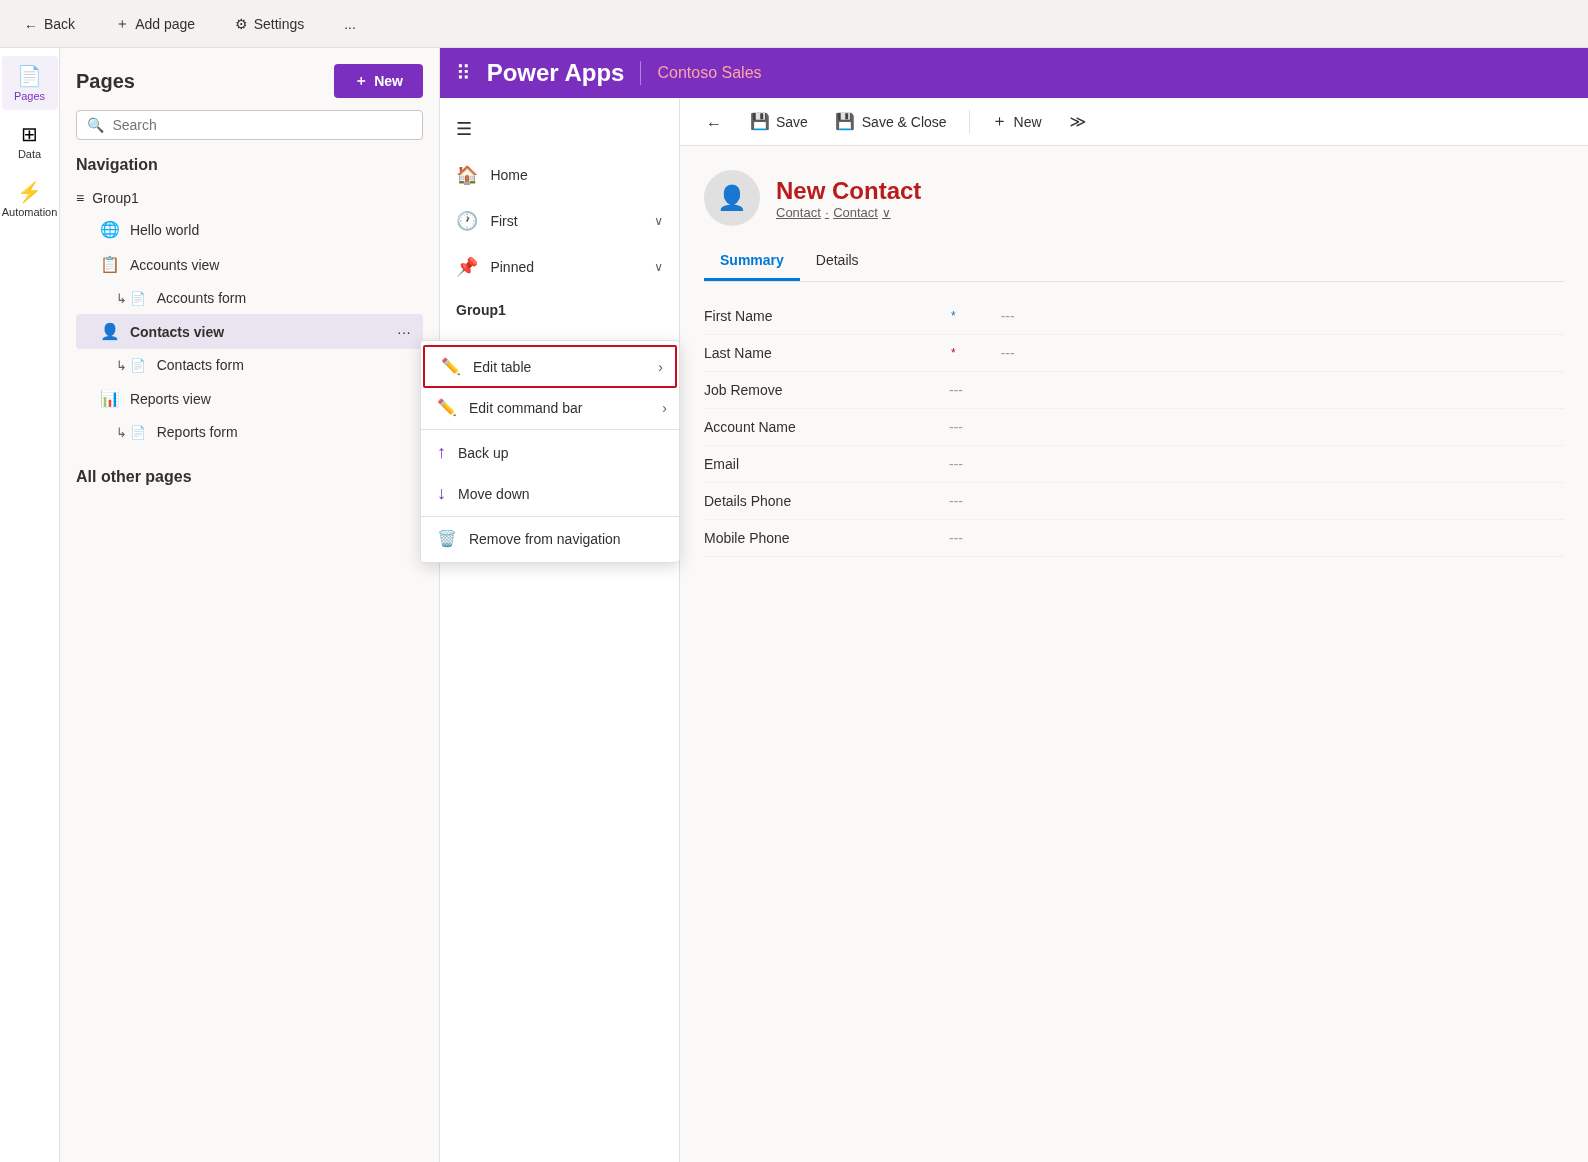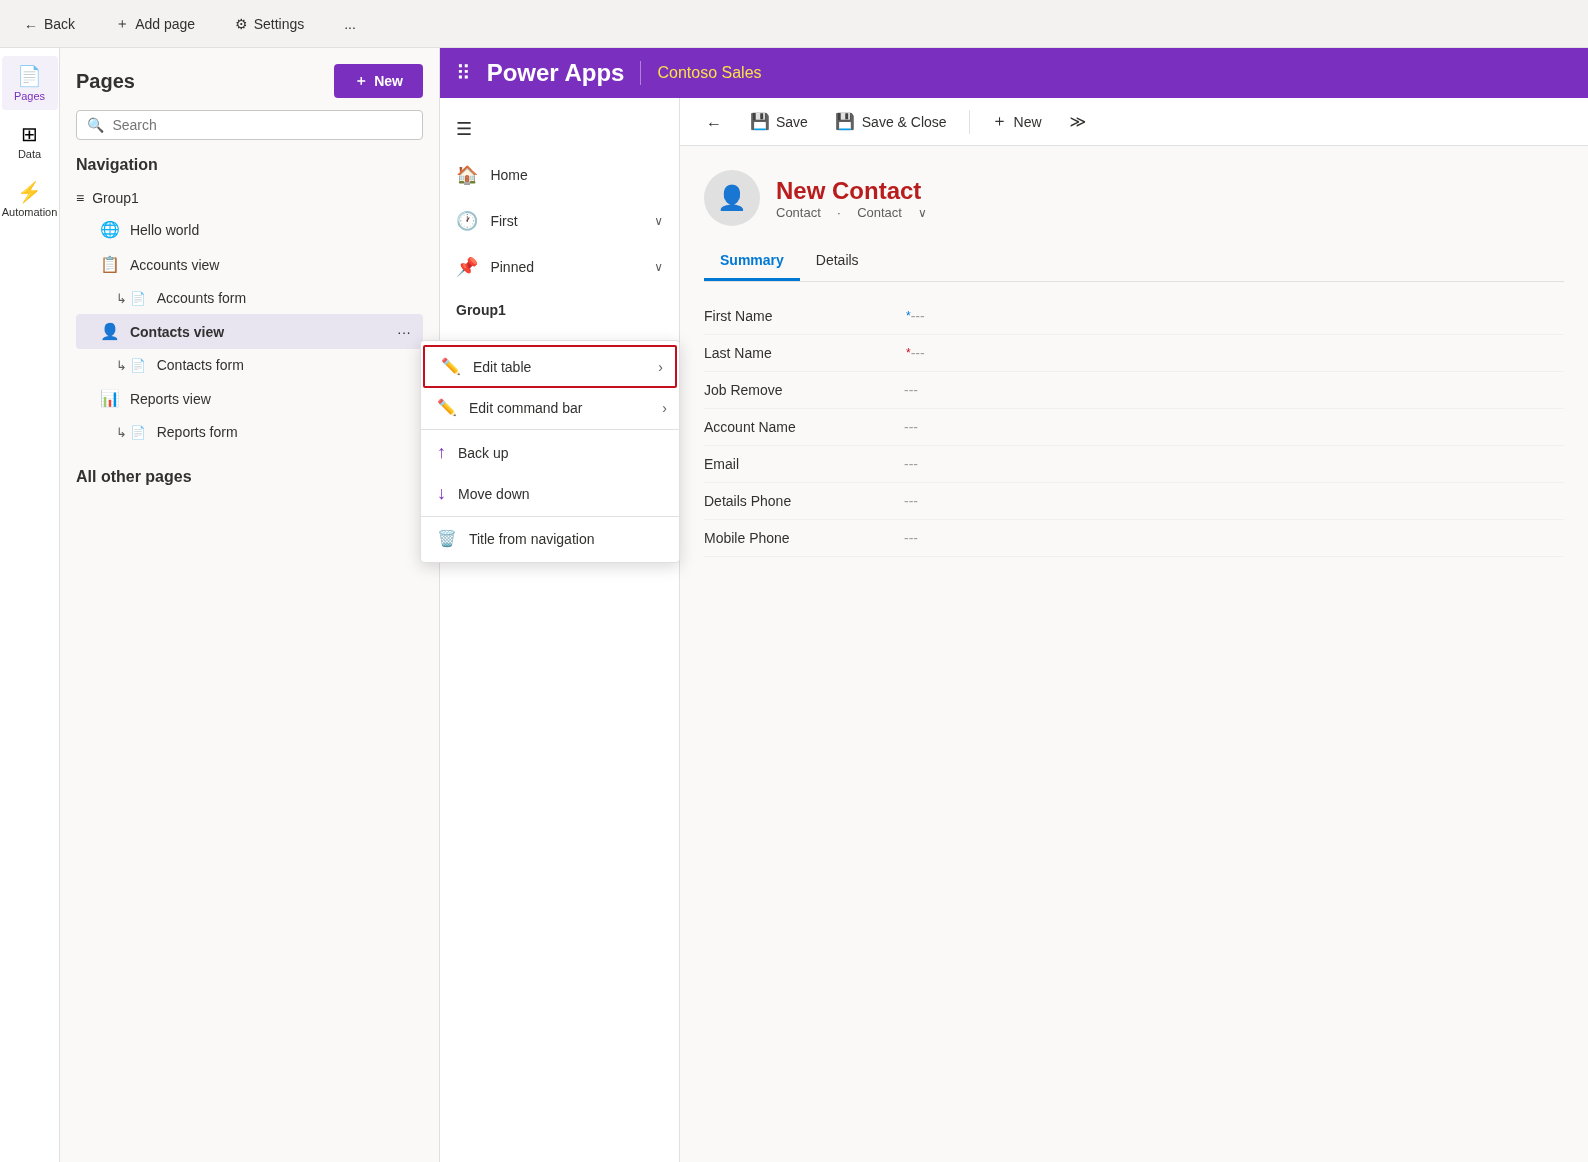--- a/index.html
+++ b/index.html
@@ -149,21 +149,21 @@
       background: #7b2fbe;
       display: flex;
       align-items: center;
       padding: 0 16px;
       gap: 16px;
       color: #fff;
     }
     .pa-grid-icon { font-size: 20px; color: #fff; }
     .pa-app-name { font-size: 24px; font-weight: 600; color: #fff; }
     .pa-divider { width: 1px; height: 24px; background: rgba(255,255,255,0.4); }
-    .pa-title { font-size: 16px; color: #fde047; }
+    .pa-title { font-size: 16px; color: #fca5a5; }
 
     
     .app-nav {
       width: 240px;
       background: #fff;
       border-right: 1px solid #e0e0e0;
       display: flex;
       flex-direction: column;
       padding: 8px 0;
     }
@@ -213,31 +213,31 @@
       padding: 24px;
     }
     .contact-header {
       display: flex; align-items: center; gap: 16px; margin-bottom: 16px;
     }
     .contact-avatar {
       width: 56px; height: 56px; border-radius: 50%; background: #e0e0e0;
       display: flex; align-items: center; justify-content: center; font-size: 24px; color: #605e5c;
     }
     .contact-name { font-size: 24px; font-weight: 700; color: #b91c1c; }
-    .contact-sub { font-size: 13px; color: #605e5c; display: flex; align-items: flex-end; gap: 16px; }
+    .contact-sub { font-size: 13px; color: #605e5c; display: flex; align-items: flex-end; gap: 4px; text-decoration: underline; }
     .contact-sub .dropdown-icon { font-size: 12px; }
 
     .contact-tabs { display: flex; gap: 0; border-bottom: 1px solid #e0e0e0; margin-bottom: 16px; }
     .contact-tab {
       padding: 10px 16px; font-size: 14px; color: #323130; cursor: pointer; border-bottom: 3px solid transparent;
     }
     .contact-tab.active { font-weight: 600; border-bottom: 3px solid #0078d4; color: #0078d4; }
 
     .contact-section-title { font-size: 11px; font-weight: 700; color: #323130; text-transform: uppercase; letter-spacing: 0.5px; margin-bottom: 12px; }
-    .contact-field { display: flex; align-items: center; padding: 10px 0; border-bottom: 1px solid #f0f0f0; }
+    .contact-field { display: flex; align-items: center; padding: 10px 0; border-bottom: 1px solid #f0f0f0; gap: 45px; }
     .contact-field-label { width: 200px; font-size: 14px; color: #323130; }
     .contact-field-required { color: #c50f1f; font-size: 12px; margin-left: 2px; }
     .contact-field-required-blue { color: #0078d4; font-size: 12px; margin-left: 2px; }
     .contact-field-value { font-size: 14px; color: #a0a0a0; flex: 1; }
 
     .app-body {
       display: flex;
       flex: 1;
       overflow: hidden;
     }
@@ -359,21 +359,21 @@
       <span class="ctx-icon" style="font-size:18px;">↑</span>
       <span>Back up</span>
     </div>
     <div class="ctx-item">
       <span class="ctx-icon" style="font-size:18px;">↓</span>
       <span>Move down</span>
     </div>
     <hr class="ctx-sep">
     <div class="ctx-item">
       <span class="ctx-icon">🗑️</span>
-      <span>Title from navigation</span>
+      <span>Remove from navigation</span>
     </div>
   </div>
 
   <div class="app-preview">
 
     <div class="pa-topbar">
       <span class="pa-grid-icon">⠿</span>
       <span class="pa-app-name">Power Apps</span>
       <div class="pa-divider"></div>
       <span class="pa-title">Contoso Sales</span>

